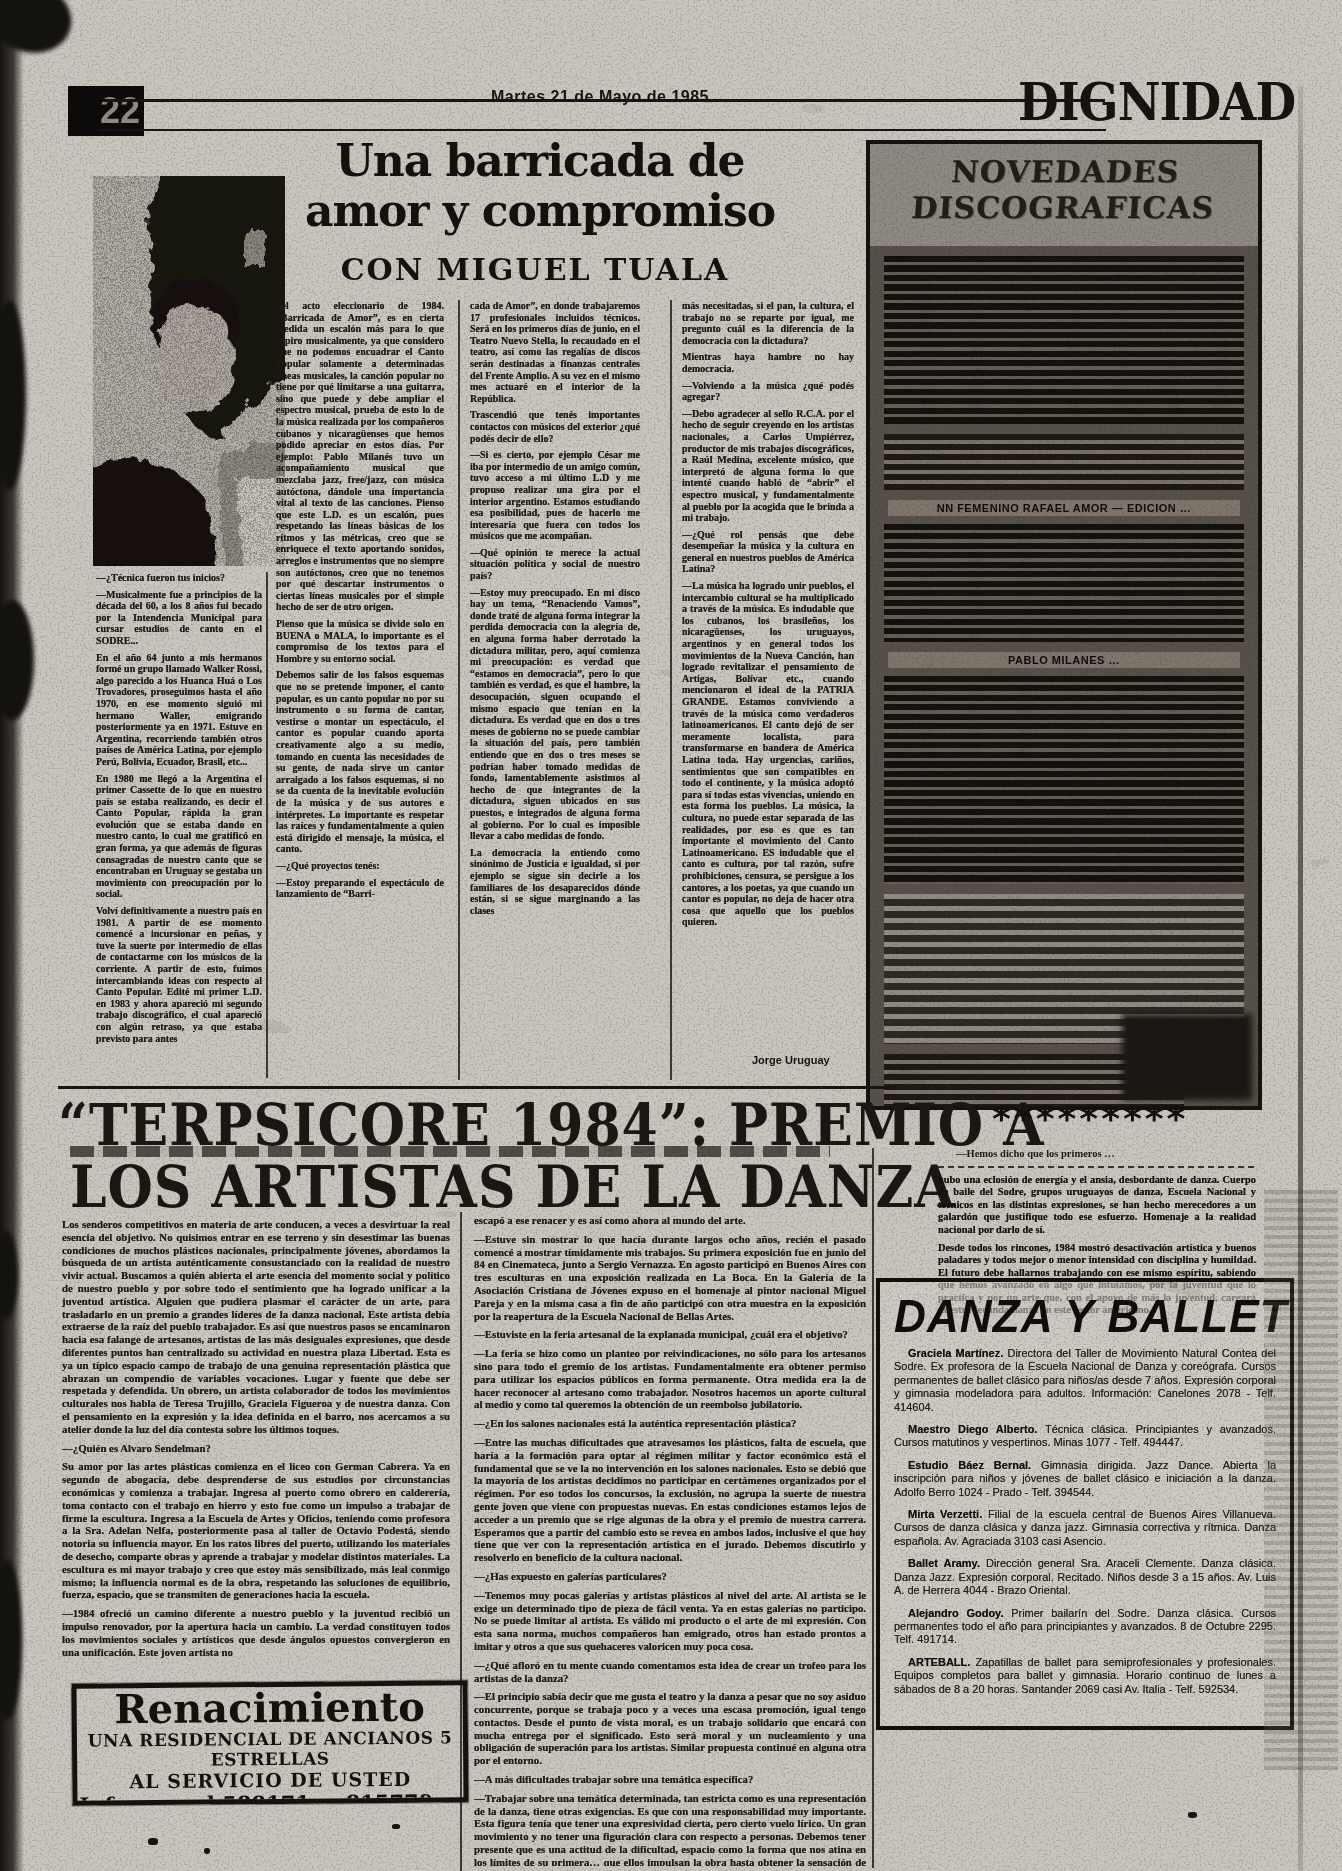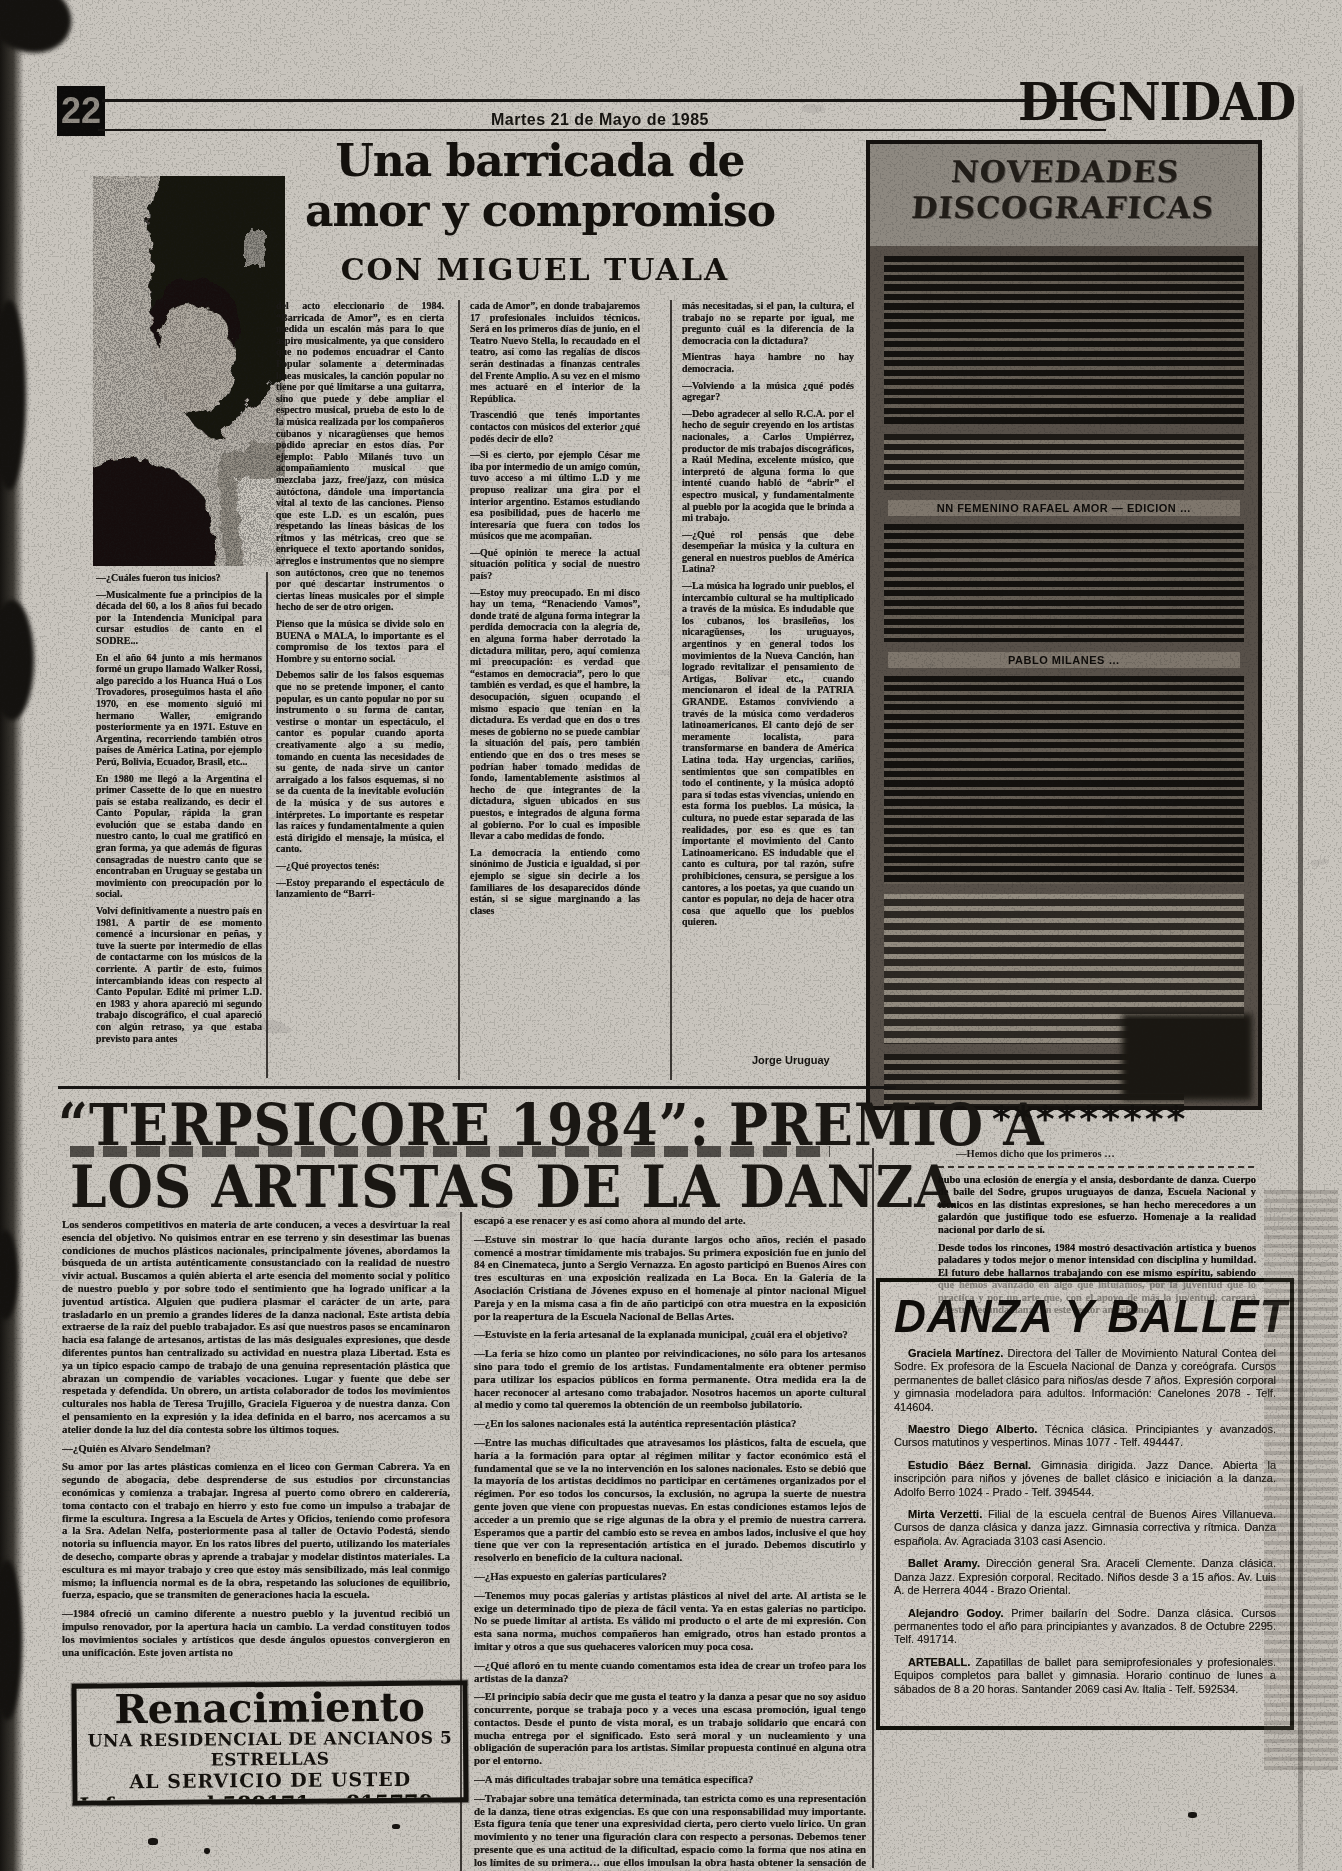--- a/index.html
+++ b/index.html
@@ -71,24 +71,24 @@
   .foldline{width:5px;background:linear-gradient(180deg,rgba(25,22,18,.1),rgba(25,22,18,.6) 15%,rgba(25,22,18,.55) 85%,rgba(25,22,18,.15));filter:blur(.6px);}
   .rightnoise{background:repeating-linear-gradient(180deg,rgba(58,53,46,.45) 0 4px,rgba(150,143,131,.3) 4px 9px);}
   .speck{background:#171411;border-radius:40%;}
   .grain{position:absolute;left:0;top:0;z-index:50;pointer-events:none;}
 </style>
 </head>
 <body>
 
 <div class="page">
 
-  <div class="abs pagenum" style="left:57px;top:86px;width:48px;height:50px;">22</div>
+  <div class="abs pagenum" style="left:68px;top:86px;width:48px;height:50px;padding-left:28px;">22</div>
   <div class="abs rule" style="left:102px;top:99px;width:1003px;height:3px;"></div>
   <div class="abs rule" style="left:98px;top:129px;width:1008px;height:2px;"></div>
-  <div class="abs date" style="left:420px;top:111px;width:360px;text-align:center;">Martes 21 de Mayo de 1985</div>
+  <div class="abs date" style="left:420px;top:88px;width:360px;text-align:center;">Martes 21 de Mayo de 1985</div>
   <div class="abs masthead" style="left:1018px;top:72px;">DIGNIDAD</div>
 
   <div class="abs headline" style="left:295px;top:136px;width:490px;">
     <span>Una barricada de</span><br>
     <span>amor y compromiso</span>
   </div>
   <div class="abs subhead" style="left:300px;top:252px;width:470px;">CON MIGUEL TUALA</div>
 
   <div class="abs" style="left:93px;top:176px;">
     <svg width="192" height="390" viewBox="0 0 192 390">
@@ -115,21 +115,21 @@
         <path d="M-10,400 L-10,292 C32,272 82,287 107,317 C120,342 124,372 122,400 Z" fill="#14110c"></path>
         <path d="M127,282 C152,267 177,264 205,272 L205,400 L132,400 C130,362 124,317 127,282 Z" fill="#8f8a81"></path>
         <path d="M142,302 L205,302 L205,400 L152,400 Z" fill="#c7c3bb"></path>
         <rect x="150" y="56" width="22" height="34" fill="#cdc9c1" opacity="0.65"></rect>
       </g>
       <rect width="192" height="390" filter="url(#ph-grain)" opacity="0.5"></rect>
     </svg>
   </div>
 
   <div class="abs itext" style="left:96px;top:572px;width:166px;height:506px;">
-      <p>—¿Cuáles fueron tus inicios?</p>
+      <p>—¿Técnica fueron tus inicios?</p>
       <p>—Musicalmente fue a principios de la década del 60, a los 8 años fui becado por la Intendencia Municipal para cursar estudios de canto en el SODRE...</p>
       <p>En el año 64 junto a mis hermanos formé un grupo llamado Walker Rossi, algo parecido a los Huanca Huá o Los Trovadores, proseguimos hasta el año 1970, en ese momento siguió mi hermano Waller, emigrando posteriormente ya en 1971. Estuve en Argentina, recorriendo también otros países de América Latina, por ejemplo Perú, Bolivia, Ecuador, Brasil, etc...</p>
       <p>En 1980 me llegó a la Argentina el primer Cassette de lo que en nuestro país se estaba realizando, es decir el Canto Popular, rápida la gran evolución que se estaba dando en nuestro canto, lo cual me gratificó en gran forma, ya que además de figuras consagradas de nuestro canto que se encontraban en Uruguay se gestaba un movimiento con preocupación por lo social.</p>
       <p>Volví definitivamente a nuestro país en 1981. A partir de ese momento comencé a incursionar en peñas, y tuve la suerte por intermedio de ellas de contactarme con los músicos de la corriente. A partir de esto, fuimos intercambiando ideas con respecto al Canto Popular. Edité mi primer L.D. en 1983 y ahora apareció mi segundo trabajo discográfico, el cual apareció con algún retraso, ya que estaba previsto para antes</p>
     </div>
   <div class="abs itext" style="left:276px;top:300px;width:168px;height:780px;">
       <p>del acto eleccionario de 1984. “Barricada de Amor”, es en cierta medida un escalón más para lo que aspiro musicalmente, ya que considero que no podemos encuadrar el Canto Popular solamente a determinadas líneas musicales, la canción popular no tiene por qué limitarse a una guitarra, sino que puede y debe ampliar el espectro musical, prueba de esto lo de la música realizada por los compañeros cubanos y nicaragüenses que hemos podido apreciar en estos días. Por ejemplo: Pablo Milanés tuvo un acompañamiento musical que mezclaba jazz, free/jazz, con música autóctona, dándole una importancia vital al texto de las canciones. Pienso que este L.D. es un escalón, pues respetando las líneas básicas de los ritmos y las métricas, creo que se enriquece el texto aportando sonidos, arreglos e instrumentos que no siempre son autóctonos, creo que no tenemos por qué descartar instrumentos o ciertas líneas musicales por el simple hecho de ser de otro origen.</p>
       <p>Pienso que la música se divide solo en BUENA o MALA, lo importante es el compromiso de los textos para el Hombre y su entorno social.</p>
       <p>Debemos salir de los falsos esquemas que no se pretende imponer, el canto popular, es un canto popular no por su instrumento o su forma de cantar, vestirse o montar un espectáculo, el cantor es popular cuando aporta creativamente algo a su medio, tomando en cuenta las necesidades de su gente, de nada sirve un cantor arraigado a los falsos esquemas, si no se da cuenta de la inevitable evolución de la música y de sus autores e intérpretes. Lo importante es respetar las raíces y fundamentalmente a quien está dirigido el mensaje, la música, el canto.</p>
       <p>—¿Qué proyectos tenés:</p>

